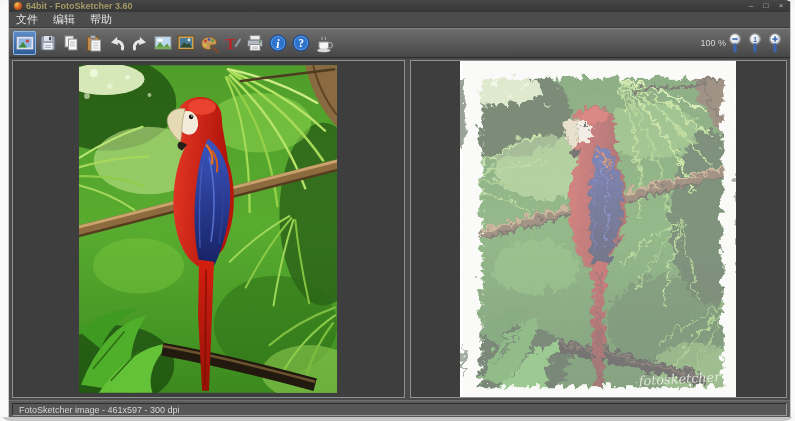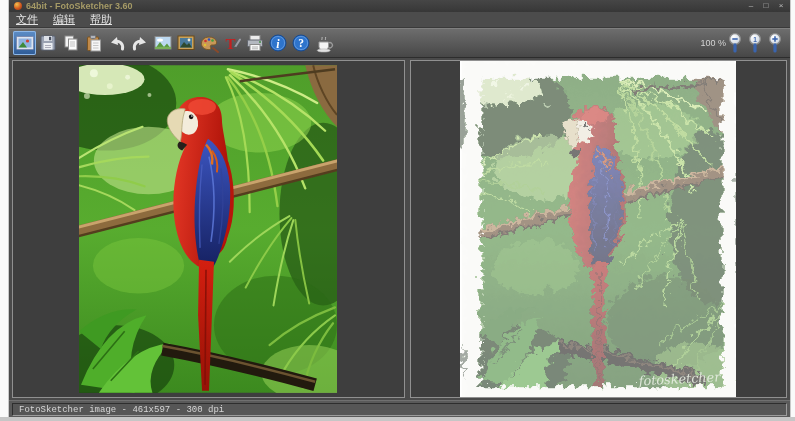--- a/index.html
+++ b/index.html
@@ -1,34 +1,34 @@
 <!DOCTYPE html>
 <html><head>
 <meta charset="utf-8">
 <style>
   html,body{margin:0;padding:0;background:#f6f6f6;font-family:"Liberation Sans",sans-serif;}
-  .desktop{position:relative;width:795px;height:421px;background:#fafafa;overflow:hidden;}
+  .desktop{position:relative;width:795px;height:421px;background:#fafafa;overflow:hidden;border-radius:11px;}
   .window{position:absolute;left:8px;top:0;width:783px;height:417px;background:#4a4a4a;
           border-left:1px solid #c9c9c9;border-right:1px solid #c9c9c9;box-sizing:border-box;
           display:flex;flex-direction:column;overflow:hidden;}
   .bottom-frame{position:absolute;left:0;top:417px;width:795px;height:4px;background:#c6c6c6;}
 
   
   .titlebar{height:12px;flex:0 0 12px;background:linear-gradient(#464646,#373737);
             display:flex;align-items:center;padding:0 5px;gap:4px;}
   .title-logo{width:8px;height:8px;border-radius:50%;flex:0 0 8px;
               background:radial-gradient(circle at 35% 30%,#f2c14e,#d2581f 55%,#7e3414);}
   .title-text{font-size:9px;line-height:9px;font-weight:bold;color:#a59a66;white-space:nowrap;}
   .win-controls{margin-left:auto;display:flex;gap:7px;}
   .win-btn{color:#bdbdbd;font-size:8px;line-height:8px;width:8px;text-align:center;}
 
   
   .menubar{height:15px;flex:0 0 15px;background:#4c4c4c;border-bottom:1px solid #3a3a3a;
            display:flex;align-items:center;padding:0 7px;gap:15px;}
-  .menu-item{font-size:11px;line-height:11px;color:#e3e3e3;text-decoration:underline;}
+  .menu-item{font-size:11px;line-height:11px;color:#e3e3e3;}
 
   
   .toolbar{height:28px;flex:0 0 28px;background:linear-gradient(#6d6d6d,#474747);
            border-top:1px solid #808080;border-bottom:1px solid #2d2d2d;
            display:flex;align-items:center;padding:0 4px;}
   .tbtn{width:23px;height:24px;display:flex;align-items:center;justify-content:center;border-radius:2px;flex:0 0 23px;}
   .tbtn.selected{background:linear-gradient(#5d8dc6,#2e5b96);box-shadow:inset 0 0 0 1px #8db7e8;}
   .toolbar-spacer{flex:1;}
   .zoom-label{font-size:9px;color:#d4d4d4;}
   .zbtn{width:20px;height:26px;display:flex;align-items:center;justify-content:center;flex:0 0 20px;}
@@ -36,21 +36,21 @@
   
   .main{flex:1;display:flex;gap:5px;padding:2px 3px;background:#4a4a4a;min-height:0;}
   .panel{background:#3e3e3e;border:1px solid #909090;display:flex;align-items:center;justify-content:center;overflow:hidden;min-width:0;}
   .panel.left{flex:1.04;}
   .panel.right{flex:1;}
   .photo-svg{display:block;}
   .canvas-svg{display:block;background:#fff;}
 
   
   .statusbar{height:17px;flex:0 0 17px;background:#5a5a5a;border-top:1px solid #707070;
-             display:flex;align-items:center;padding:2px 3px;box-sizing:border-box;font-family:Liberation Mono, monospace;}
+             display:flex;align-items:center;padding:2px 3px;box-sizing:border-box;}
   .status-field{flex:1;height:13px;line-height:12px;font-size:9px;color:#d6d6d6;background:#565656;
                 border-top:1px solid #2e2e2e;border-left:1px solid #2e2e2e;
                 border-bottom:1px solid #9b9b9b;border-right:1px solid #9b9b9b;
                 padding:0 6px;box-sizing:border-box;white-space:nowrap;overflow:hidden;}
 </style>
 </head>
 <body>
 
 <svg width="0" height="0" style="position:absolute" aria-hidden="true">
   <defs>

